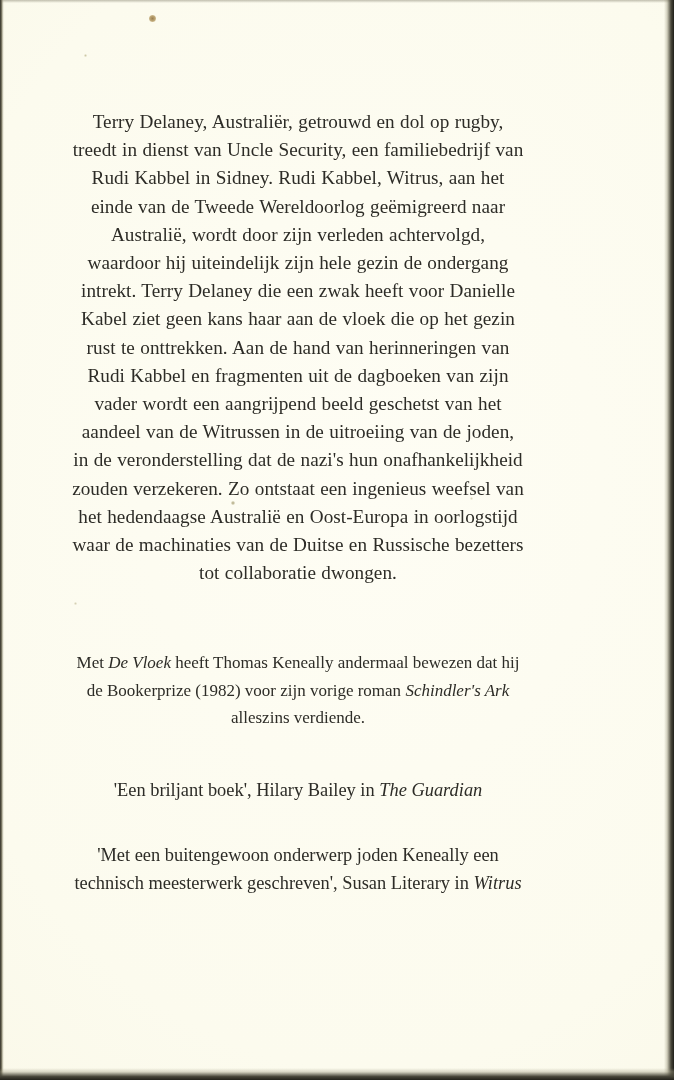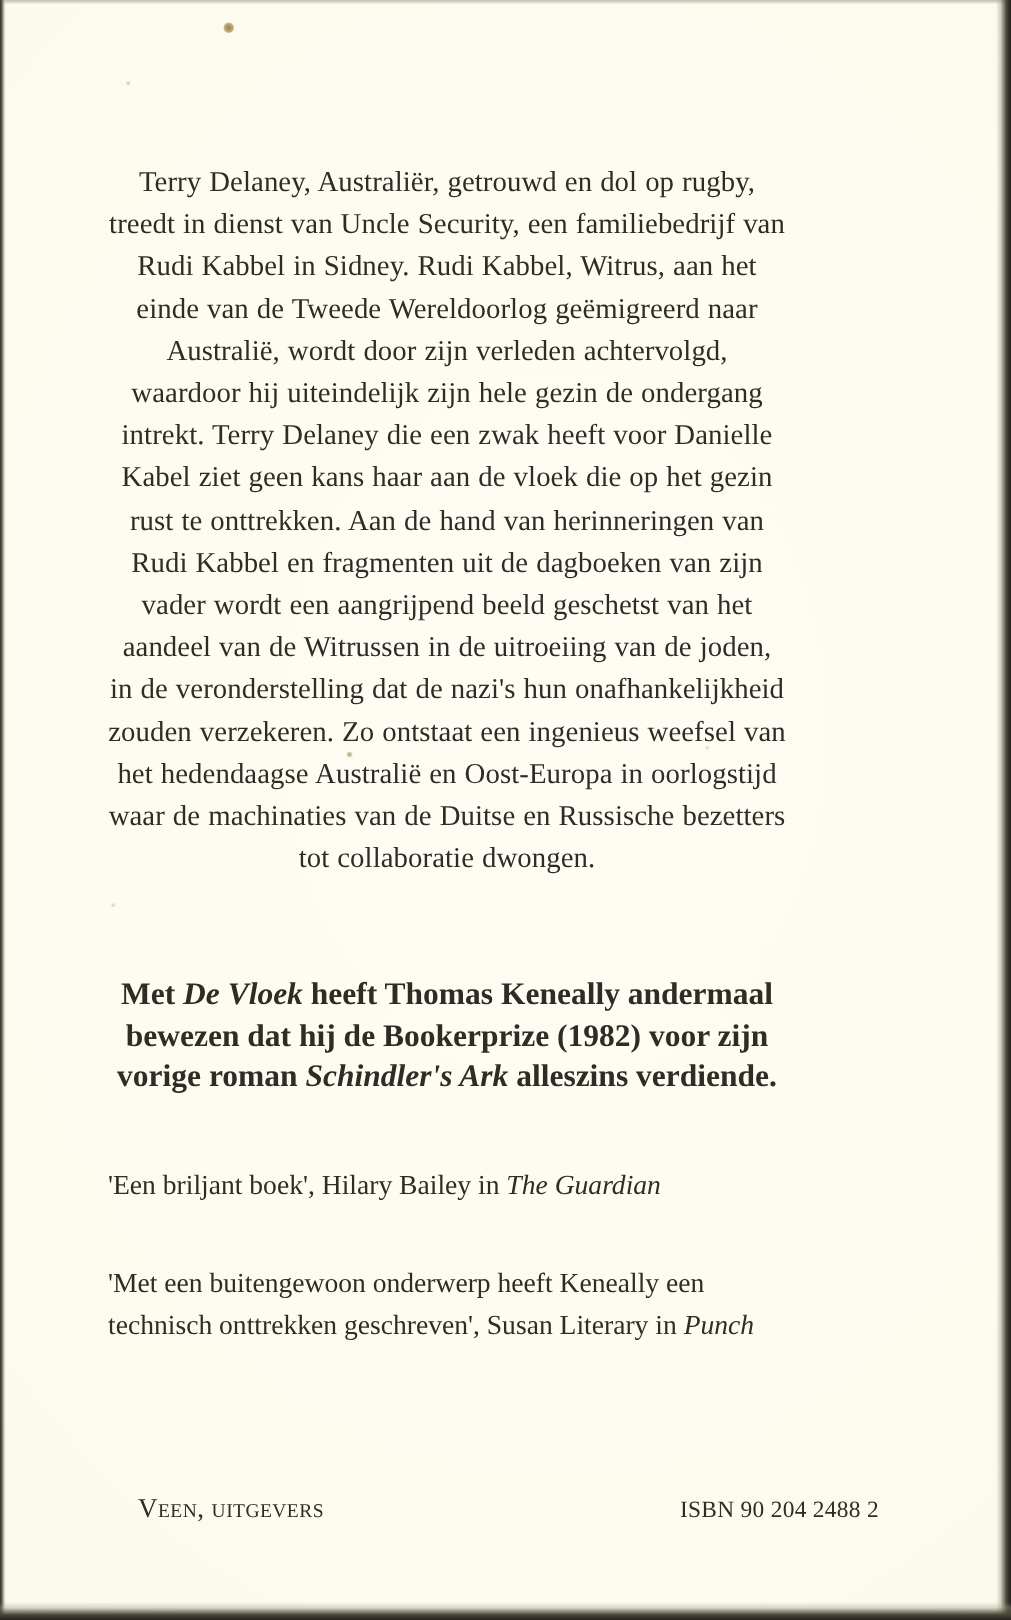--- a/index.html
+++ b/index.html
@@ -110,29 +110,28 @@
     line-height: 28.2px;
     letter-spacing: 0.05px;
     word-spacing: 0.5px;
     text-rendering: optimizeLegibility;
   }
 
   
   .praise {
     margin-top: 62px;
     text-align: center;
-    font-size: 21px;
+    font-size: 17px;
     line-height: 27.5px;
-    font-weight: bold;
   }
   .praise em { font-style: italic; }
 
   
   .quote {
-    text-align: left;
+    text-align: center;
     font-size: 18.4px;
     line-height: 27.5px;
   }
   .quote em { font-style: italic; }
   .quote-1 { margin-top: 45px; }
   .quote-2 { margin-top: 38px; }
   .quote-3 { margin-top: 40px; }
 
   
   .footer {
@@ -179,24 +178,20 @@
 
     <p class="praise">
       <span>Met </span><em>De Vloek</em><span> heeft Thomas Keneally andermaal bewezen dat hij de Bookerprize (1982) voor zijn vorige roman </span><em>Schindler's Ark</em><span> alleszins verdiende.</span>
     </p>
 
     <p class="quote quote-1">
       <span>'Een briljant boek', </span><span>Hilary Bailey in </span><em>The Guardian</em>
     </p>
 
     <p class="quote quote-2">
-      <span>'Met een buitengewoon onderwerp heeft Keneally een technisch onttrekken geschreven', </span><span> Susan Literary in </span><em>Punch</em>
+      <span>'Met een buitengewoon onderwerp joden Keneally een technisch meesterwerk geschreven', </span><span> Susan Literary in </span><em>Witrus</em>
     </p>
 
 
   </div>
 
-  <div class="footer">
-    <span class="imprint">Veen, uitgevers</span>
-    <span class="isbn">ISBN 90 204 2488 2</span>
-  </div>
 
 </div>
 
 </body></html>

